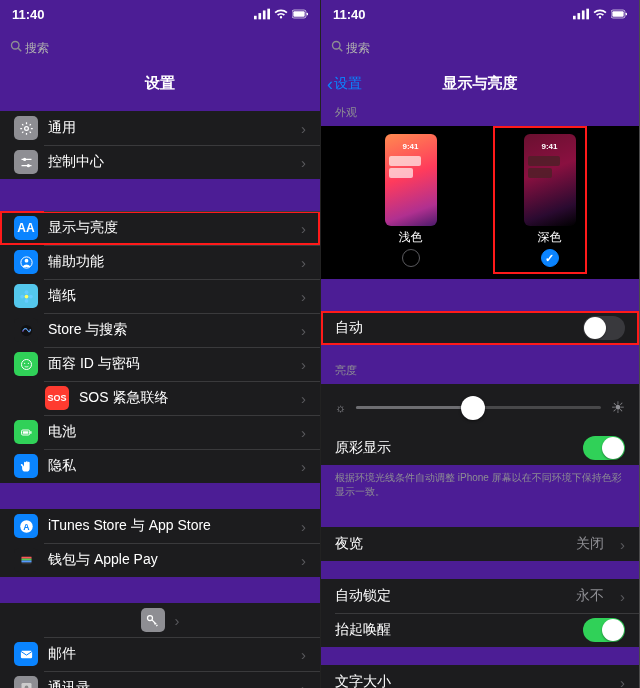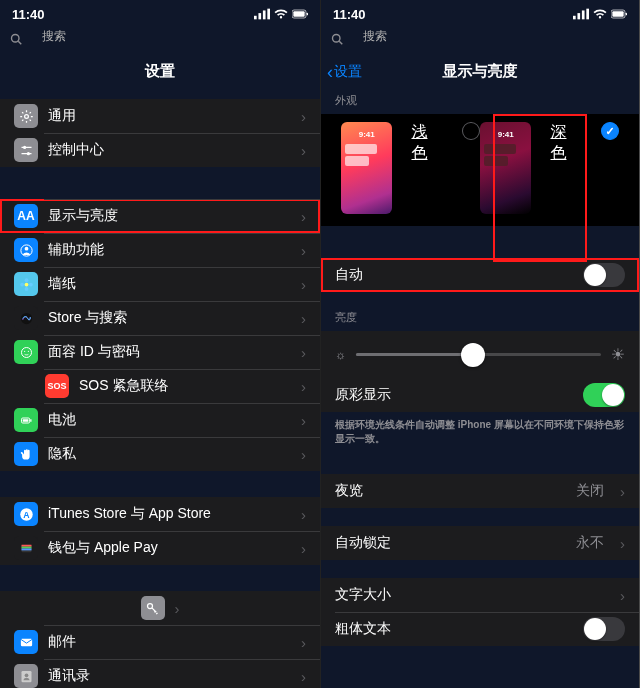--- a/index.html
+++ b/index.html
@@ -1,27 +1,27 @@
 <!DOCTYPE html>
 <html><head>
 <meta charset="utf-8">
 <style>
   * { margin: 0; padding: 0; box-sizing: border-box; }
   body {
     width: 640px; height: 688px; background: #4a4a4a;
     font-family: -apple-system, "Helvetica Neue", sans-serif;
     display: flex; overflow: hidden;
   }
-  .phone { width: 320px; height: 688px; background: #0f172a; color: #fff; position: relative; overflow: hidden; }
+  .phone { width: 320px; height: 688px; background: #4c1d95; color: #fff; position: relative; overflow: hidden; }
   .phone + .phone { border-left: 1px solid #222; width: 319px; }
 
   .status-bar { height: 28px; display: flex; align-items: center; justify-content: space-between; padding: 0 12px; font-size: 13px; font-weight: 600; }
   .status-right { display: flex; gap: 3px; align-items: center; }
 
-  .search-row { display: flex; align-items: flex-end; gap: 20px; padding: 0 10px 2px; color: #b0b0b0; font-size: 12px; }
+  .search-row { display: flex; align-items: flex-start; gap: 3px; padding: 0 10px 2px; color: #b0b0b0; font-size: 12px; margin-top: 12px; }
 
   .nav-bar { height: 34px; display: flex; align-items: flex-end; justify-content: center; position: relative; padding: 0 10px; }
   .nav-title { font-size: 15px; font-weight: 600; }
   .nav-back { position: absolute; left: 6px; color: #0a84ff; font-size: 14px; display: flex; align-items: center; gap: 1px; }
   .nav-back .chev { font-size: 18px; line-height: 1; }
 
   .content { height: calc(688px - 28px - 18px - 34px); overflow: hidden; }
 
   .section-header { padding: 18px 14px 6px; font-size: 11px; color: #8e8e93; }
   .section-header.first { padding-top: 12px; }
@@ -45,34 +45,34 @@
   .row .value { color: #8e8e93; font-size: 14px; margin-right: 16px; }
 
   .highlight-red { box-shadow: inset 0 0 0 2px #ff1a1a; position: relative; z-index: 5; margin-top: 32px; }
   .highlight-box { position: absolute; border: 2.5px solid #ff1a1a; pointer-events: none; z-index: 10; }
 
   .toggle { width: 42px; height: 24px; border-radius: 12px; position: relative; background: #39393d; }
   .toggle.on { background: #30d158; }
   .toggle .knob { width: 22px; height: 22px; border-radius: 50%; background: #fff; position: absolute; top: 1px; left: 1px; box-shadow: 0 1px 2px rgba(0,0,0,.4); }
   .toggle.on .knob { left: 19px; }
 
-  .footer-note { padding: 6px 14px 10px; font-size: 10px; color: #8e8e93; line-height: 1.4; font-weight: bold; }
+  .footer-note { padding: 6px 14px 10px; font-size: 10px; color: #8e8e93; line-height: 1.4; }
 
   
   .appearance { display: flex; justify-content: space-around; padding: 8px 20px 12px; background: #000; }
-  .appearance .opt { display: flex; flex-direction: row; gap: 19px; }
+  .appearance .opt { display: flex; flex-direction: column; align-items: center; gap: 3px; }
   .thumb { width: 52px; height: 92px; border-radius: 6px; position: relative; overflow: hidden; }
   .thumb .t-time { position: absolute; top: 8px; left: 0; right: 0; text-align: center; font-size: 8px; font-weight: 600; color: #fff; }
   .thumb .w1, .thumb .w2 { position: absolute; left: 4px; height: 10px; border-radius: 2px; background: rgba(255,255,255,.65); }
   .thumb .w1 { top: 22px; width: 32px; }
   .thumb .w2 { top: 34px; width: 24px; }
   .thumb.light { background: linear-gradient(160deg,#ff8a50 0%,#ff3b5c 45%,#b03090 80%,#4a1a6a 100%); }
   .thumb.dark  { background: linear-gradient(160deg,#6a1030 0%,#8a1040 40%,#2a0a30 80%,#000 100%); }
   .thumb.dark .w1, .thumb.dark .w2 { background: rgba(80,30,40,.85); }
-  .opt-label { font-size: 16px; text-decoration: underline; }
+  .opt-label { font-size: 12px; }
   .radio { width: 18px; height: 18px; border-radius: 50%; border: 1.5px solid #5a5a5e; }
   .radio.checked { background: #0a84ff; border-color: #0a84ff; display: flex; align-items: center; justify-content: center; }
   .radio.checked::after { content: "✓"; font-size: 11px; color: #fff; font-weight: 700; }
 
   
   .slider-row { padding: 14px 14px; background: #1c1c1e; display: flex; align-items: center; gap: 10px; }
   .slider { flex: 1; height: 3px; background: #48484a; border-radius: 2px; position: relative; }
   .slider .fill { position: absolute; left: 0; top: 0; height: 100%; background: #6e6e72; border-radius: 2px; }
   .slider .thumb-dot { position: absolute; width: 24px; height: 24px; border-radius: 50%; background: #fff; top: -10.5px; transform: translateX(-50%); box-shadow: 0 1px 3px rgba(0,0,0,.5); }
   .sun-sm, .sun-lg { color: #8e8e93; }
@@ -382,20 +382,26 @@
       <span class="value">关闭</span>
       <span class="chev">›</span>
     </div>
 
     <div class="group-gap sm"></div>
     <div class="row noicon">
       <span class="label">自动锁定</span>
       <span class="value">永不</span>
       <span class="chev">›</span>
     </div>
+    <div class="row noicon">
+      <span class="label">抬起唤醒</span>
+      <span class="toggle on">
+          <span class="knob"></span>
+        </span>
+    </div>
 
     <div class="group-gap sm"></div>
     <div class="row noicon">
       <span class="label">文字大小</span>
       <span class="chev">›</span>
     </div>
     <div class="row noicon">
       <span class="label">粗体文本</span>
       <span class="toggle">
           <span class="knob"></span>

